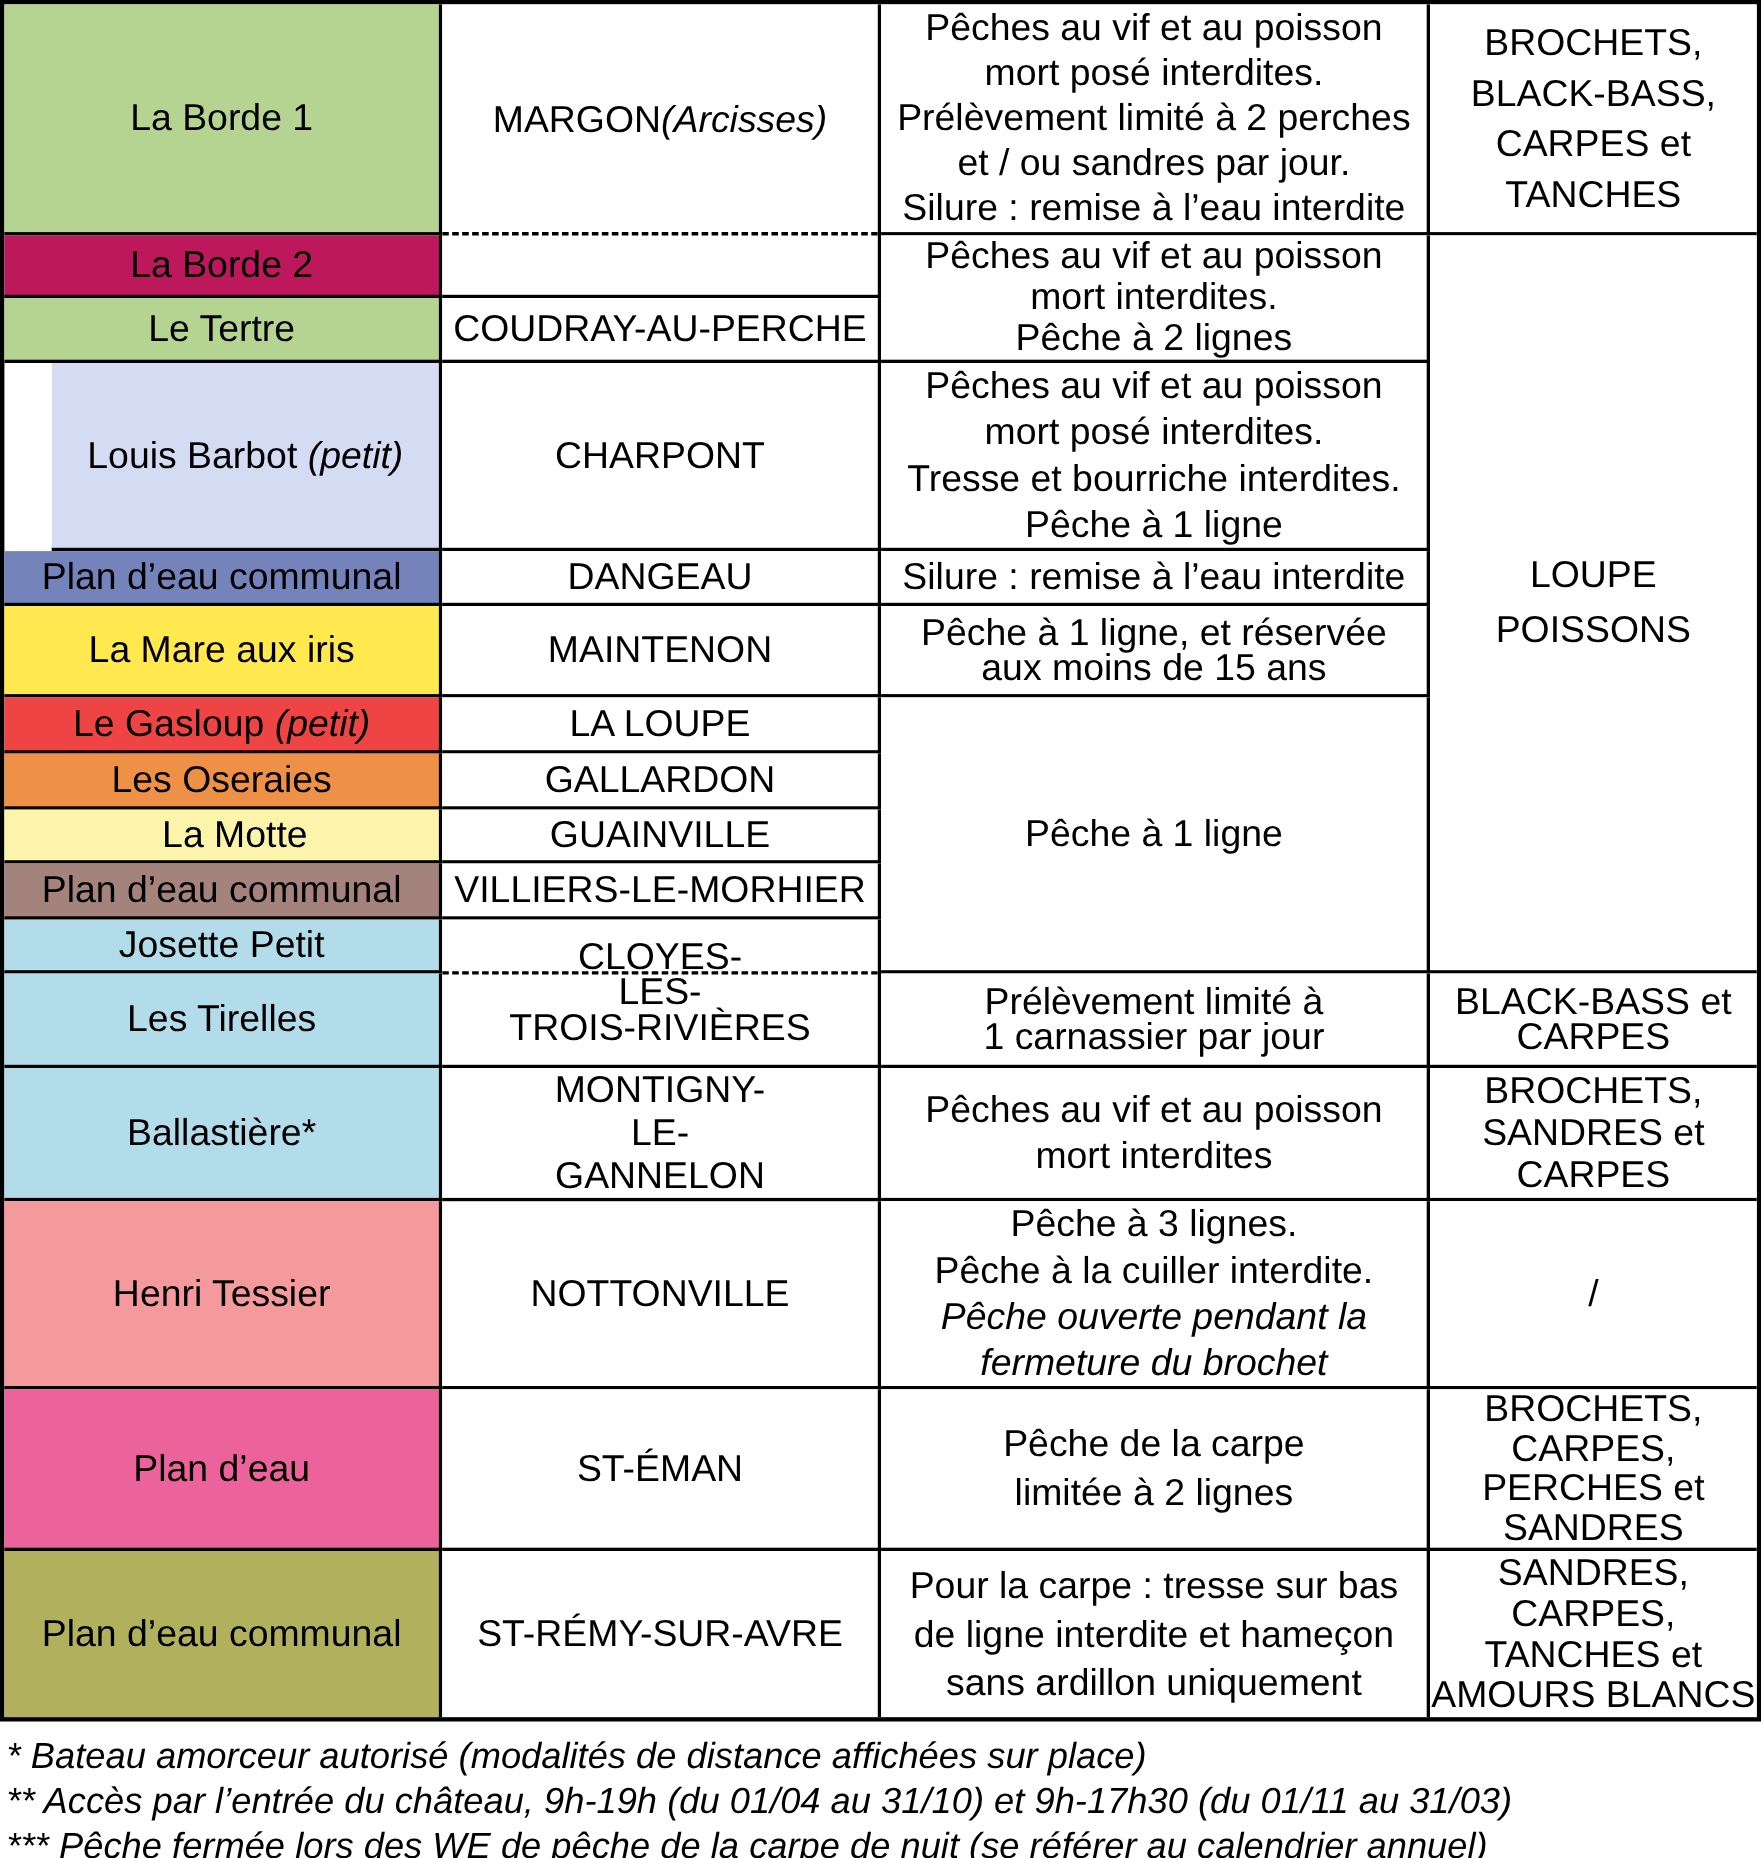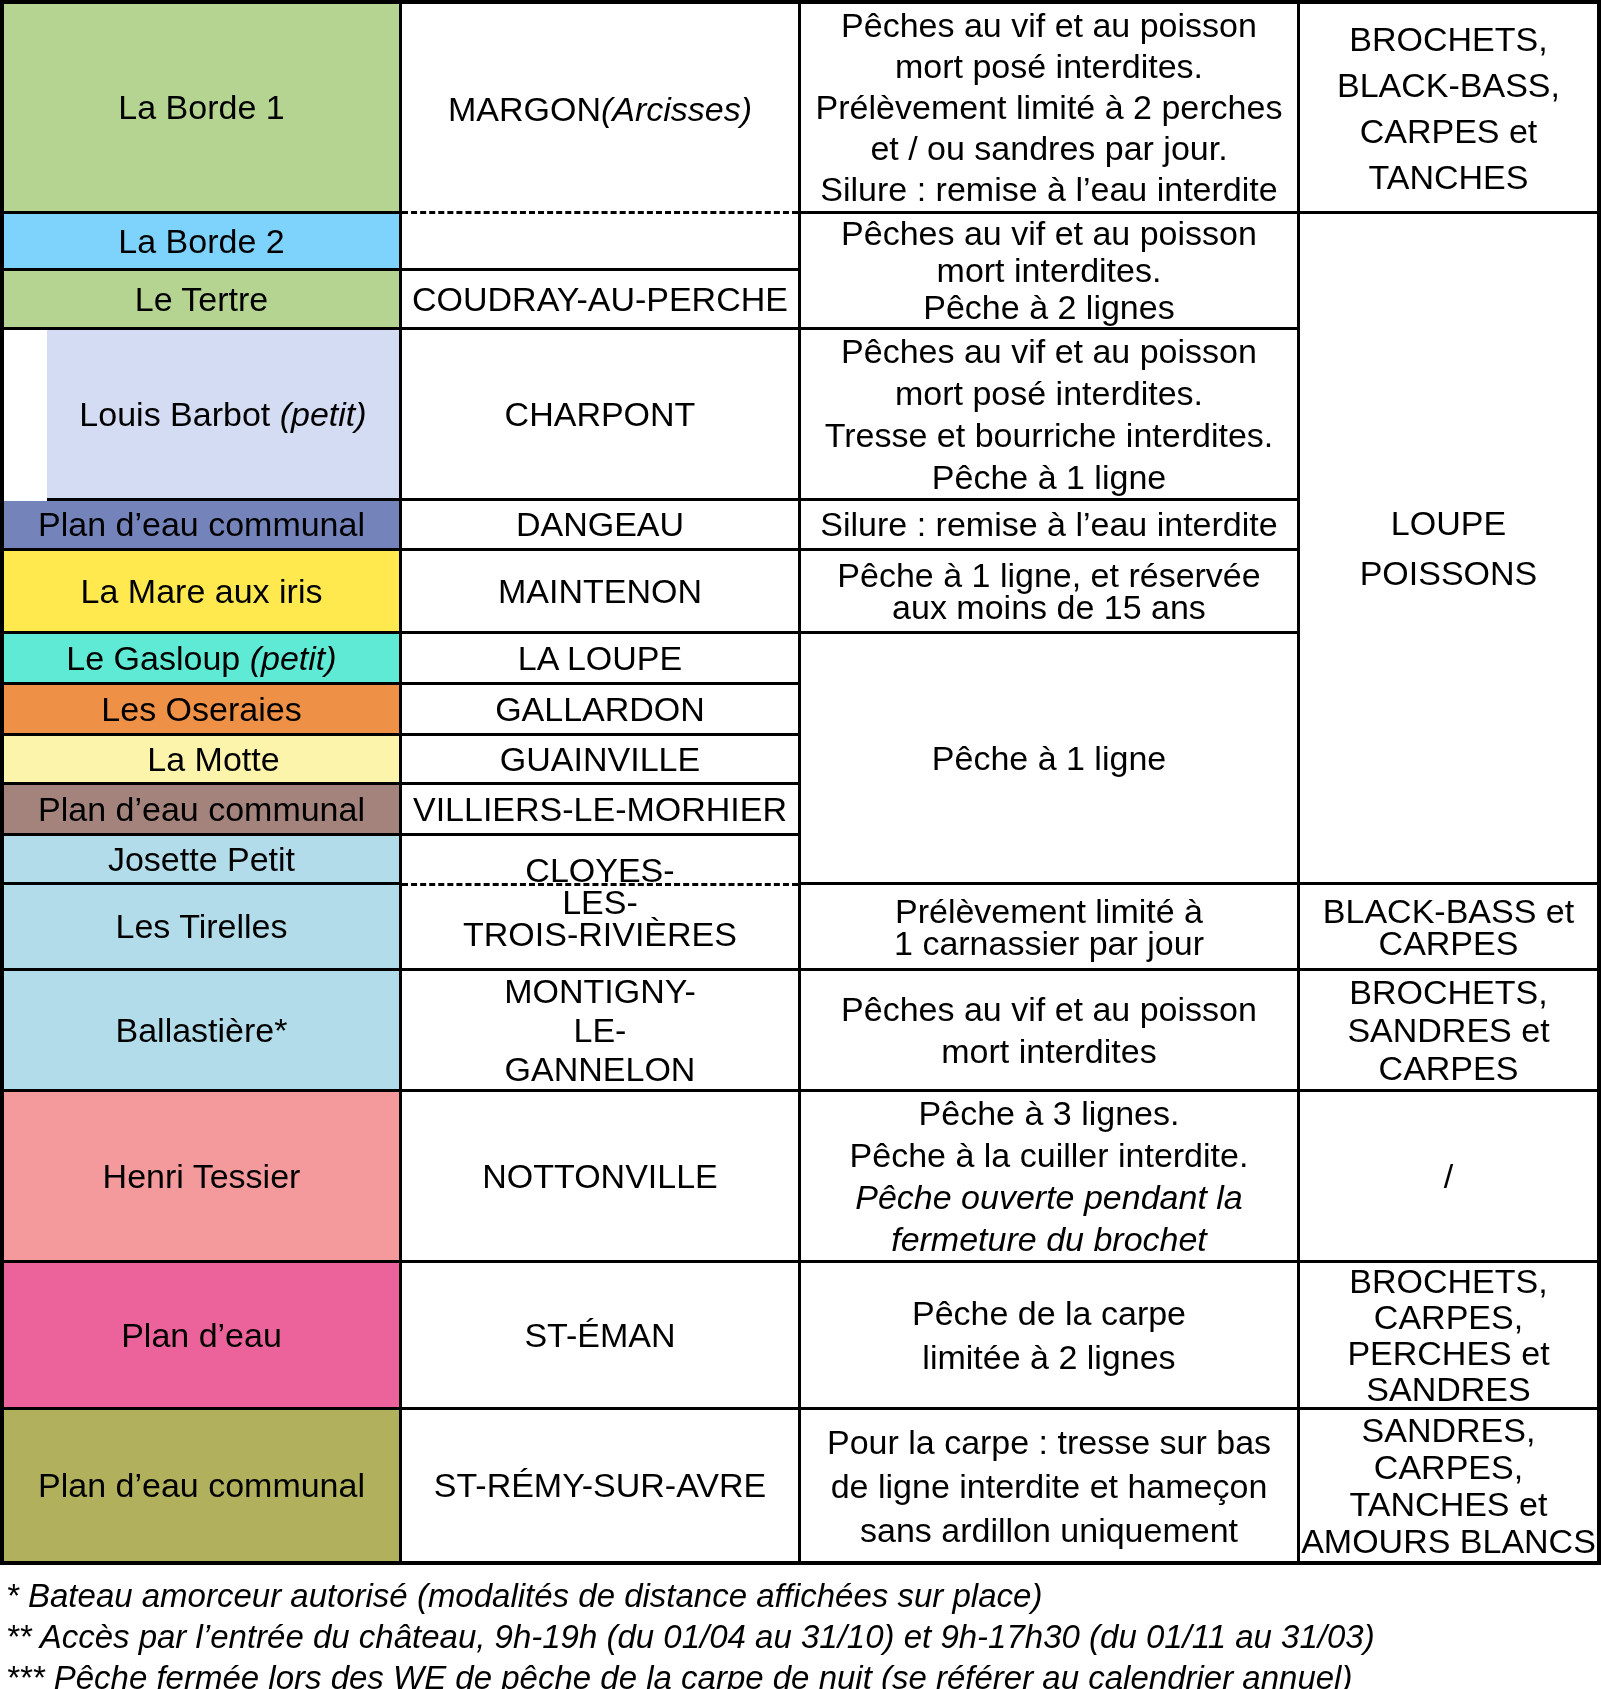--- a/index.html
+++ b/index.html
@@ -56,36 +56,36 @@
   }
 </style>
 </head>
 <body>
 
 <div class="tbl">
 
   <div class="c" style="grid-area: 1 / 1 / 2 / 2; background: rgb(181, 212, 146);">
       <span>La Borde 1</span>
     </div>
-  <div class="c" style="grid-area: 2 / 1 / 3 / 2; background: #7dd3fc;">
+  <div class="c" style="grid-area: 2 / 1 / 3 / 2; background: #be185d;">
       <span>La Borde 2</span>
     </div>
   <div class="c" style="grid-area: 3 / 1 / 4 / 2; background: rgb(181, 212, 146);">
       <span>Le Tertre</span>
     </div>
   <div class="c" style="grid-area: 4 / 1 / 5 / 2; background: rgb(212, 220, 243); margin-left: 43px;">
       <div><span>Louis Barbot </span><span class="it">(petit)</span></div>
     </div>
   <div class="c" style="grid-area: 5 / 1 / 6 / 2; background: rgb(117, 131, 187);">
       <span>Plan d’eau communal</span>
     </div>
   <div class="c" style="grid-area: 6 / 1 / 7 / 2; background: rgb(255, 233, 78);">
       <span>La Mare aux iris</span>
     </div>
-  <div class="c" style="grid-area: 7 / 1 / 8 / 2; background: #5eead4;">
+  <div class="c" style="grid-area: 7 / 1 / 8 / 2; background: #ef4444;">
       <div><span>Le Gasloup </span><span class="it">(petit)</span></div>
     </div>
   <div class="c" style="grid-area: 8 / 1 / 9 / 2; background: rgb(238, 144, 70);">
       <span>Les Oseraies</span>
     </div>
   <div class="c" style="grid-area: 9 / 1 / 10 / 2; background: rgb(253, 244, 172); padding-left: 24px;">
       <span>La Motte</span>
     </div>
   <div class="c" style="grid-area: 10 / 1 / 11 / 2; background: rgb(163, 131, 123);">
       <span>Plan d’eau communal</span>

